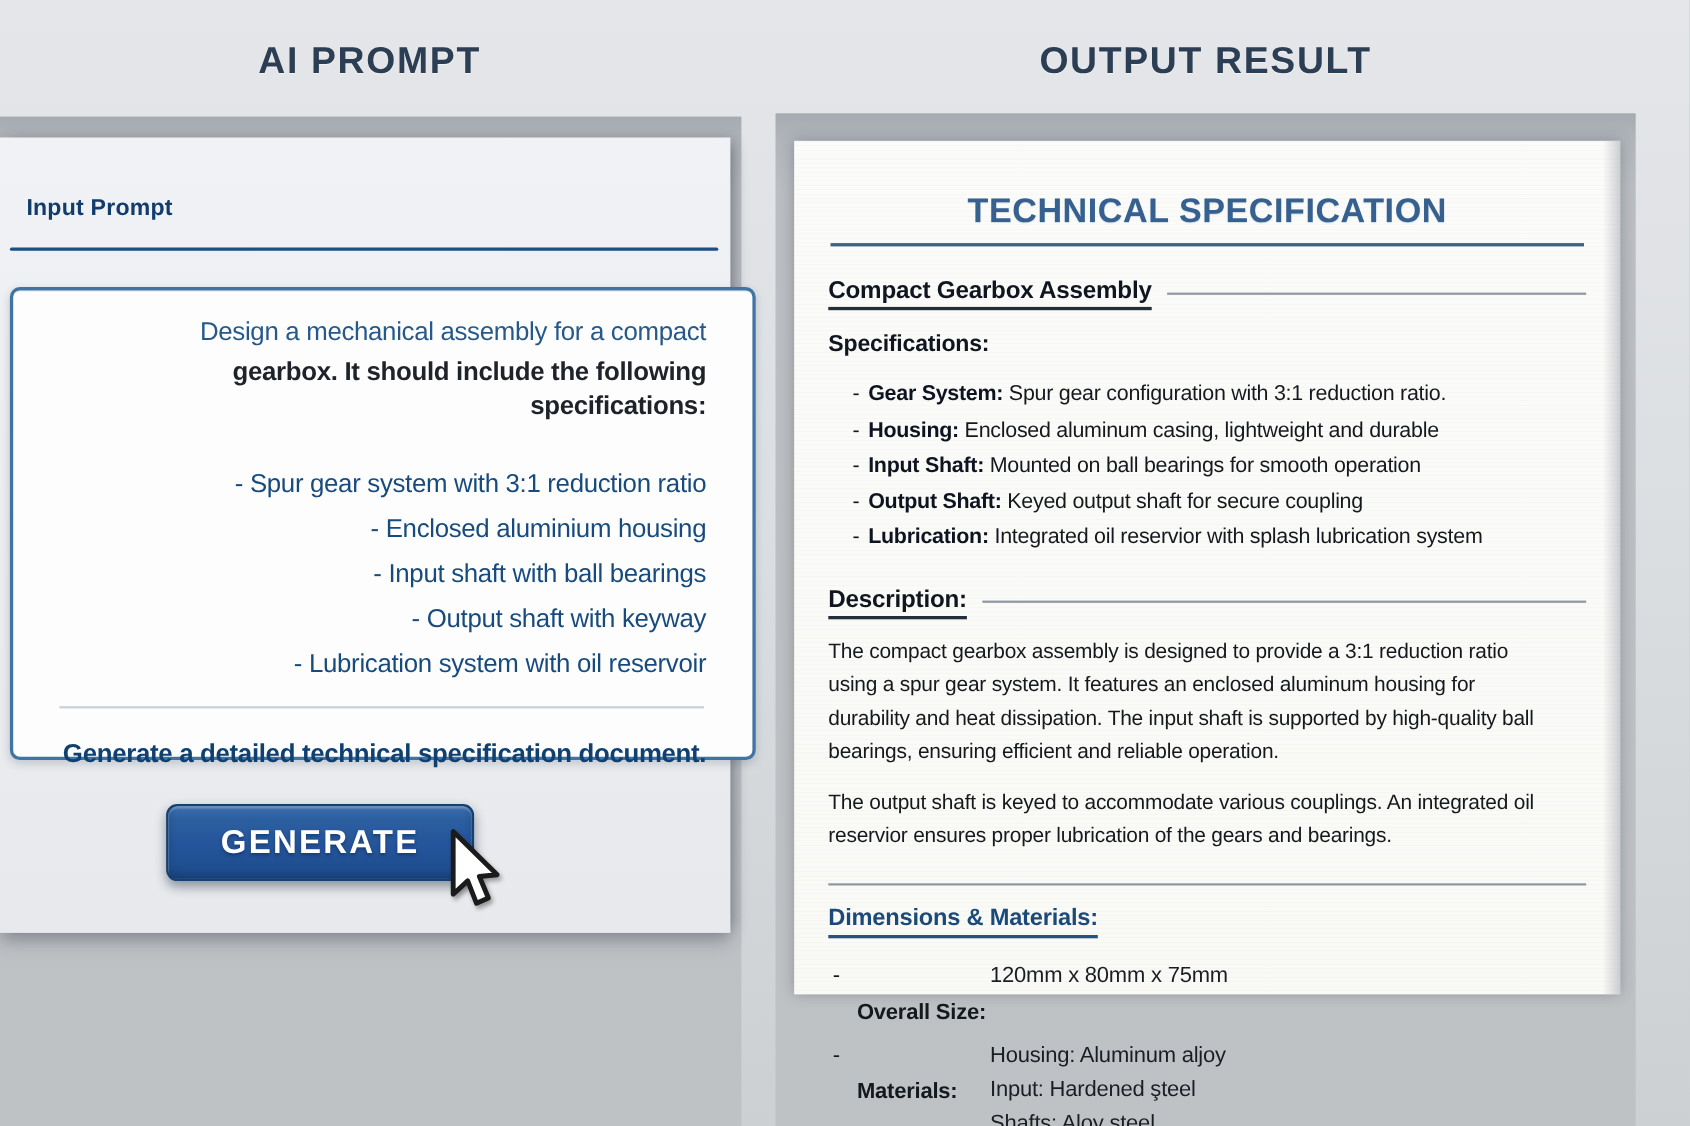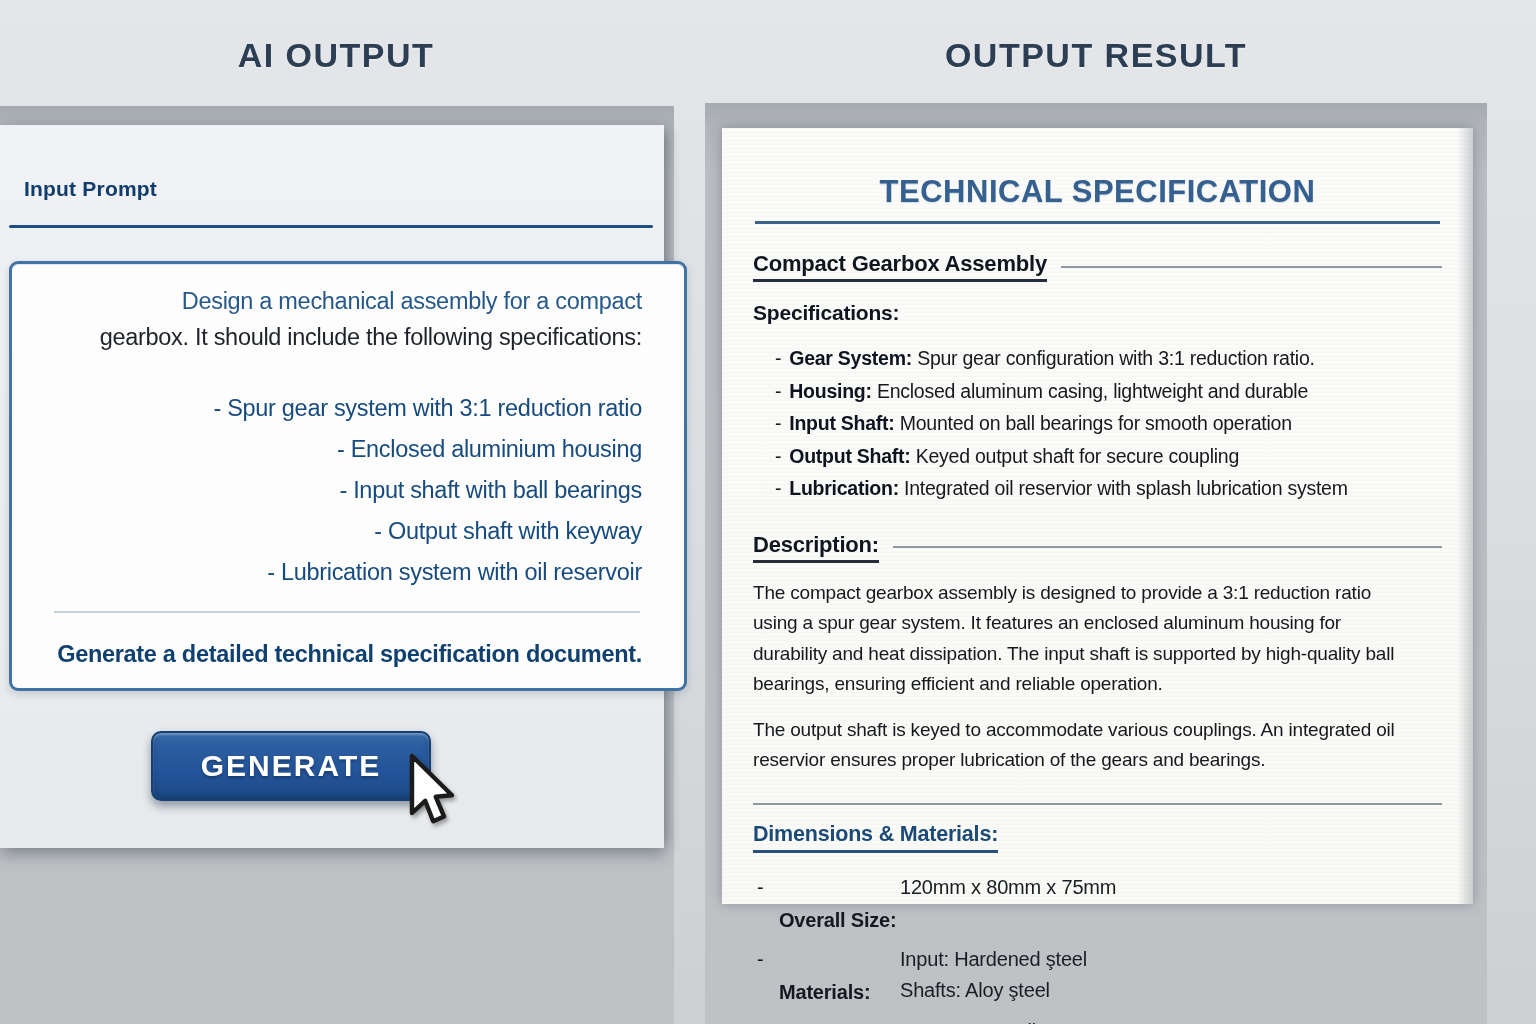--- a/index.html
+++ b/index.html
@@ -41,21 +41,21 @@
   }
   .prompt-box{
     position:absolute;left:9px;top:136px;width:588px;height:380px;
     background:#fdfdfe;border:3px solid #4173a5;border-radius:9px;
     box-shadow:0 3px 8px rgba(30,50,80,.18), inset 0 1px 0 #dfe7f0;
     padding:22px 42px;
     text-align:right;
   }
   .prompt-box p{margin:0;font-size:23.5px;letter-spacing:-.3px;line-height:31px;}
   .prompt-line-1{color:#26598a;}
-  .prompt-line-2{color:#1e2229;margin-top:5px !important;}
+  .prompt-line-2{color:#1e2229;margin-top:5px !important;font-weight:bold;}
   .req-list{list-style:none;margin:40px 0 0 0;padding:0;}
   .req-list li{
     font-size:23.5px;letter-spacing:-.3px;color:#174b7e;
     line-height:30px;margin:0 0 11px 7px;white-space:nowrap;
   }
   .inner-divider{height:2px;background:#c7d0da;margin:24px 2px 0 0;}
   .prompt-instruction{
     margin-top:26px !important;font-weight:bold;color:#10406f;
     font-size:23.5px;letter-spacing:-.3px;white-space:nowrap;
   }
@@ -128,21 +128,21 @@
   .dims-row .dims-value div{line-height:31px;}
   .dims-row.materials .dims-value div{margin-bottom:0;}
   .dims-row.lubricant{margin-top:8px;}
   .dims-row{line-height:31px;}
 </style>
 </head>
 <body>
 
 <div class="stage">
 
-  <div class="col-header left">AI OUTPUT</div>
+  <div class="col-header left">AI PROMPT</div>
   <div class="col-header right">OUTPUT RESULT</div>
 
   <div class="canvas left-canvas">
     <section class="prompt-panel">
       <h2 class="prompt-title">Input Prompt</h2>
       <div class="prompt-title-rule"></div>
 
       <div class="prompt-box">
         <p class="line prompt-line-1">Design a mechanical assembly for a compact</p>
         <p class="line prompt-line-2">gearbox. It should include the following specifications:</p>
@@ -193,20 +193,21 @@
       <div class="dims-rows">
         <div class="dims-row">
           <span class="dash">-</span>
           <span class="dims-label">Overall Size:</span>
           <span class="dims-value">120mm x 80mm x 75mm</span>
         </div>
         <div class="dims-row materials">
           <span class="dash">-</span>
           <span class="dims-label">Materials:</span>
           <span class="dims-value">
+            <div>Housing: Aluminum aljoy</div>
             <div>Input: Hardened şteel</div>
             <div>Shafts: Aloy şteel</div>
           </span>
         </div>
         <div class="dims-row lubricant">
           <span class="dash">-</span>
           <span class="dims-label">Lubricant:</span>
           <span class="dims-value">SAE 90 gear oil</span>
         </div>
       </div>

